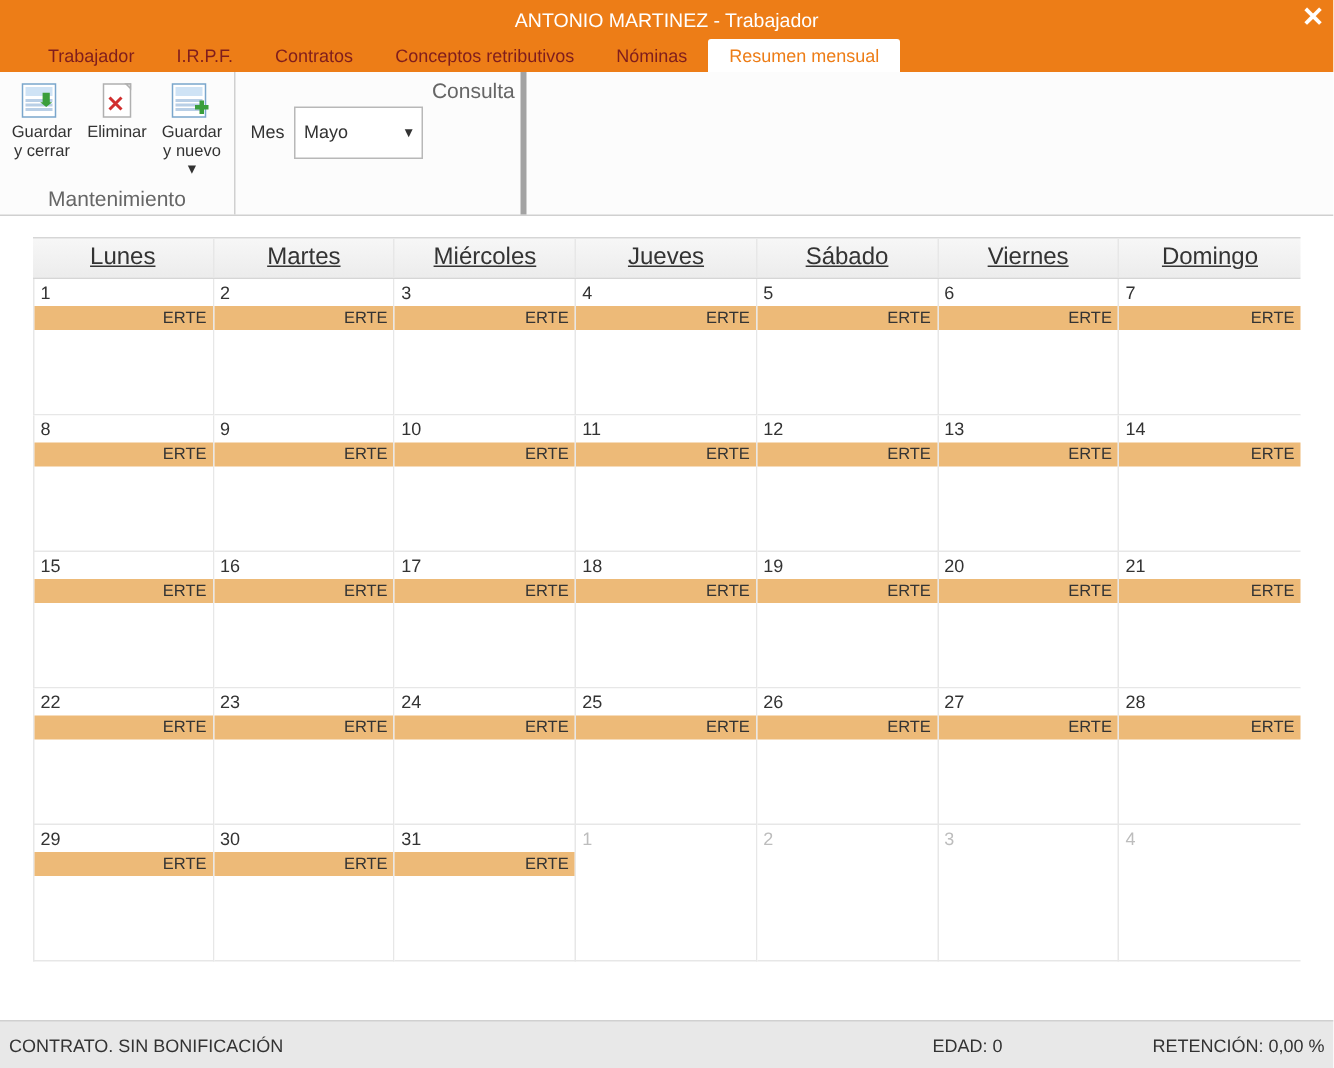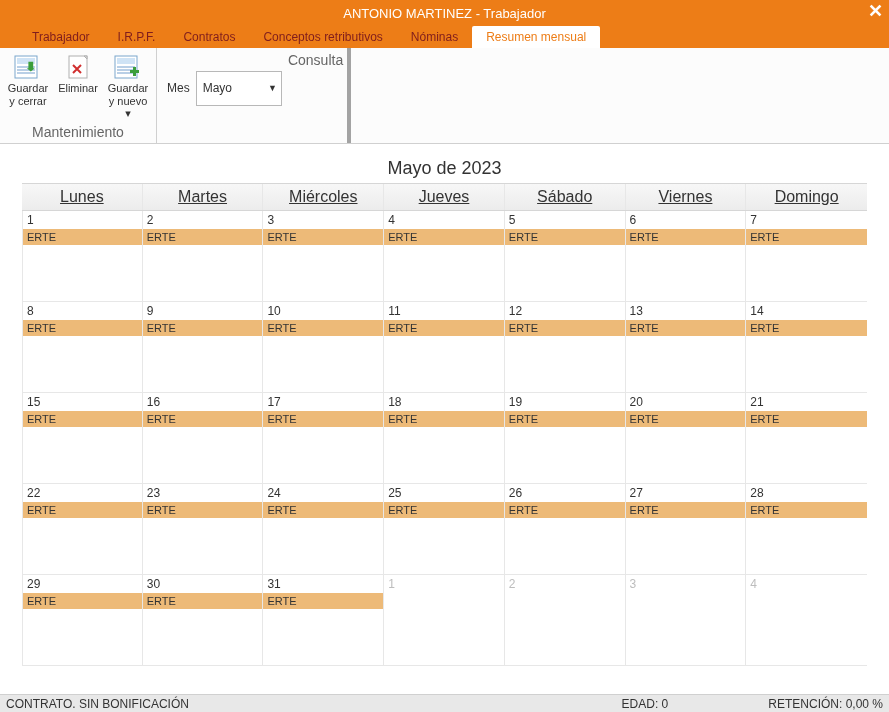--- a/index.html
+++ b/index.html
@@ -169,31 +169,32 @@
     padding: 2px 4px;
     color: #333;
   }
   .cal-cell.outside .daynum { color: #bdbdbd; }
   .cal-cell .event {
     background: #edba78;
     color: #333;
     font-size: 11px;
     padding: 2px 4px;
     margin-top: 0px;
+    text-align: right;
   }
   .cal-grid .cal-cell:first-child { border-left: 1px solid #e7e7e7; }
   
   .cal-cell:nth-child(7n+1) { border-left: 1px solid #e7e7e7; }
 
   .statusbar {
     position: absolute;
     bottom: 0;
     left: 0;
     right: 0;
-    height: 18px;
+    height: 32px;
     background: #e8e8e8;
     border-top: 1px solid #d0d0d0;
     display: flex;
     align-items: center;
     font-size: 12px;
     padding: 0 6px;
     color: #333;
   }
   .statusbar .spacer { flex: 1; }
   .statusbar .edad { margin-right: 100px; }
@@ -274,21 +275,20 @@
       <div class="month-select">
         <span>Mayo</span>
         <span class="caret">▼</span>
       </div>
     </div>
     <div class="ribbon-group-label">Consulta</div>
   </div>
 </div>
 
 <div class="cal-wrap">
-  <div class="cal-title">Mayo de 2023</div>
   <div class="cal-dayhead">
     <div>Lunes</div>
     <div>Martes</div>
     <div>Miércoles</div>
     <div>Jueves</div>
     <div>Sábado</div>
     <div>Viernes</div>
     <div>Domingo</div>
   </div>
   <div class="cal-grid" id="cal-grid">

